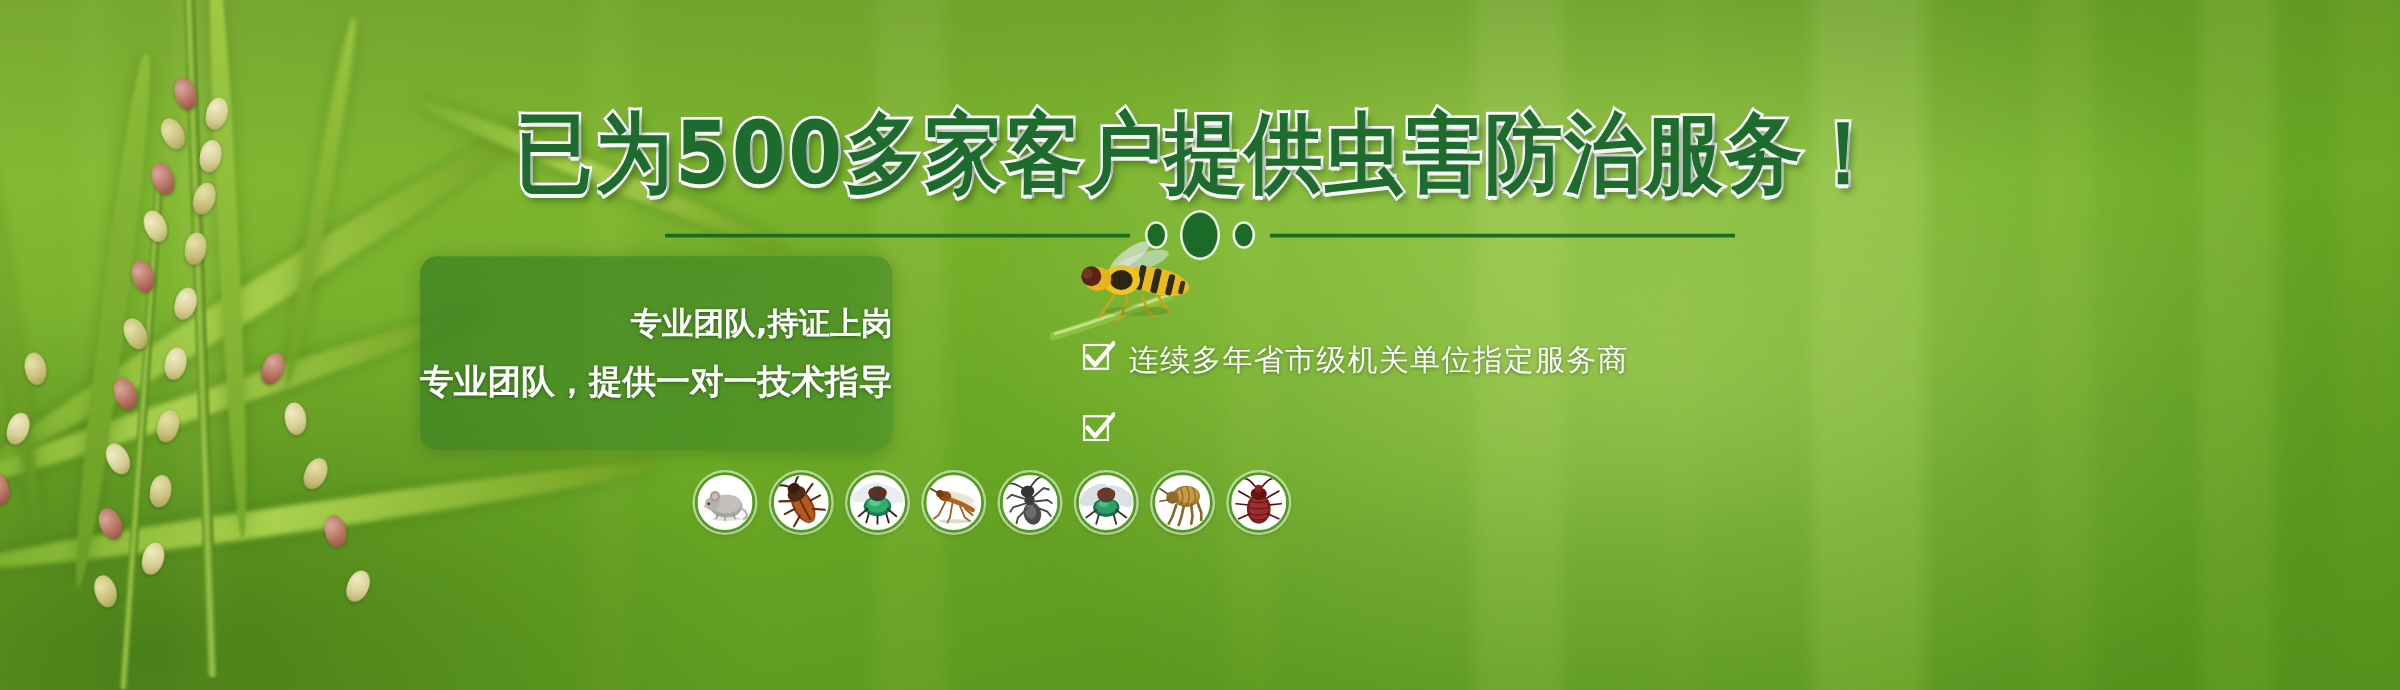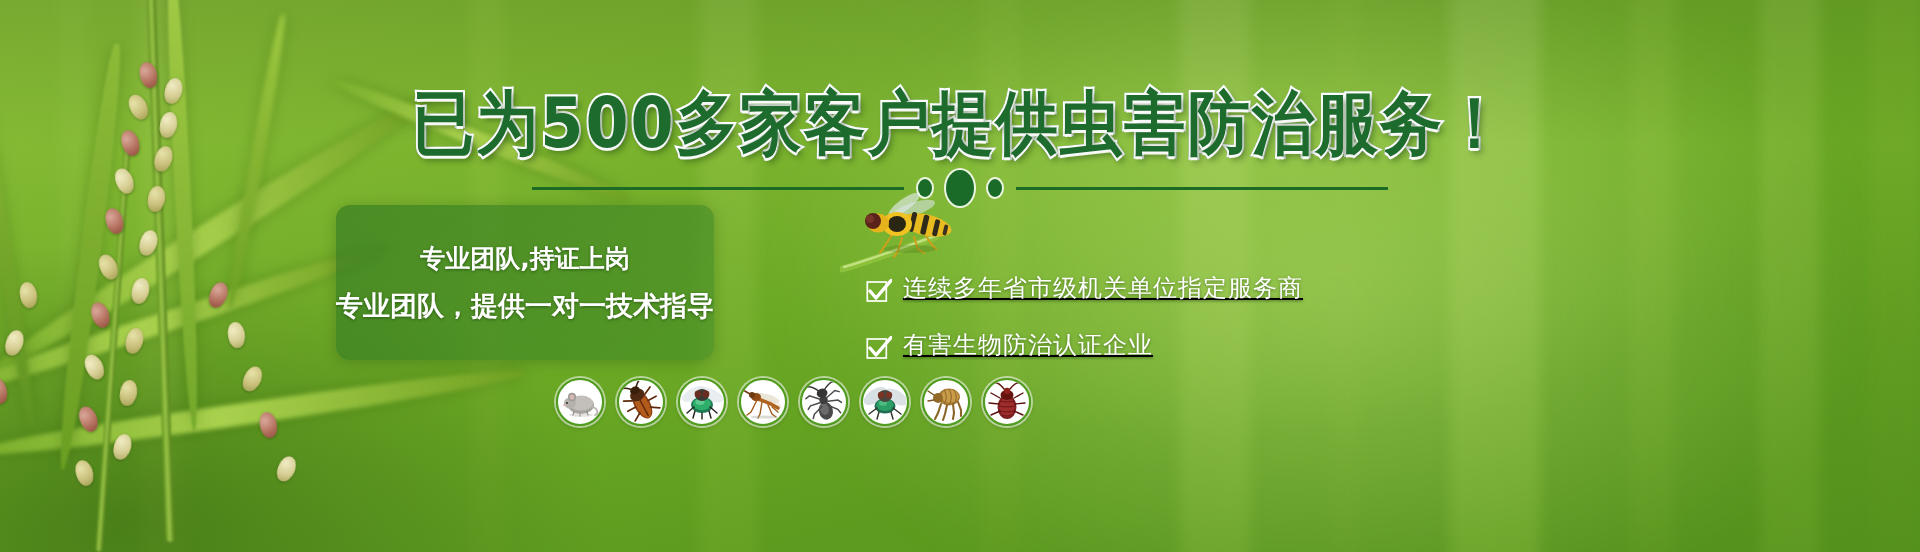--- a/index.html
+++ b/index.html
@@ -113,35 +113,34 @@
     position:absolute; left:336px; top:205px;
     width:378px; height:155px;
     background:linear-gradient(135deg, rgba(46,116,32,.62), rgba(62,135,40,.50));
     border-radius:14px 14px 14px 14px;
     box-shadow:0 2px 14px rgba(25,60,10,.25);
     display:flex; flex-direction:column; justify-content:center;
     padding:8px 0;
   }
   .panel-line {
     color:#ffffff; font-weight:bold;
-    text-align:center;
+    text-align:right;
     white-space:nowrap;
     text-shadow:0 1px 3px rgba(15,50,5,.55);
     line-height:1;
   }
   .panel-line.l1 { font-size:25px; margin-bottom:21px; letter-spacing:0px; }
   .panel-line.l2 { font-size:27px; margin-bottom:19px; letter-spacing:0px; }
   .panel-line.l3 { font-size:27px; letter-spacing:0px; }
 
   
   .bullets { position:absolute; left:866px; top:272px; }
   .bullet {
-    display:flex; align-items:flex-end; gap:11px;
+    display:flex; align-items:flex-start; gap:11px;
     margin-bottom:25px;
-    text-decoration:underline;
   }
   .bullet-box {
     width:26px; height:26px; flex:0 0 26px;
     position:relative;
   }
   .bullet-label {
     color:#ffffff; font-size:24px; font-weight:500;
     white-space:nowrap;
     letter-spacing:1px;
     text-shadow:0 1px 3px rgba(15,50,5,.5);
@@ -290,21 +289,20 @@
       </span>
       <span class="bullet-label">连续多年省市级机关单位指定服务商</span>
     </div>
     <div class="bullet">
       <span class="bullet-box">
         <svg width="26" height="26" viewBox="0 0 26 26">
           <rect x="1.3" y="4" width="19" height="19" fill="none" stroke="#ffffff" stroke-width="1.7"></rect>
           <path d="M4 13 L10 20 L25 2.5" fill="none" stroke="#ffffff" stroke-width="3.4" stroke-linecap="round" stroke-linejoin="round"></path>
         </svg>
       </span>
-      <span class="bullet-label">有害生物防治认证企业</span>
     </div>
   </div>
 
   <div class="pests">
 
     <div class="pest" title="mouse">
       <svg width="42" height="42" viewBox="0 0 42 42">
         <ellipse cx="22" cy="24" rx="13" ry="9" fill="#a9a5a0"></ellipse>
         <ellipse cx="22" cy="22" rx="12" ry="7.5" fill="#c3bfba"></ellipse>
         <ellipse cx="11" cy="22" rx="6" ry="5.5" fill="#b5b1ac"></ellipse>

